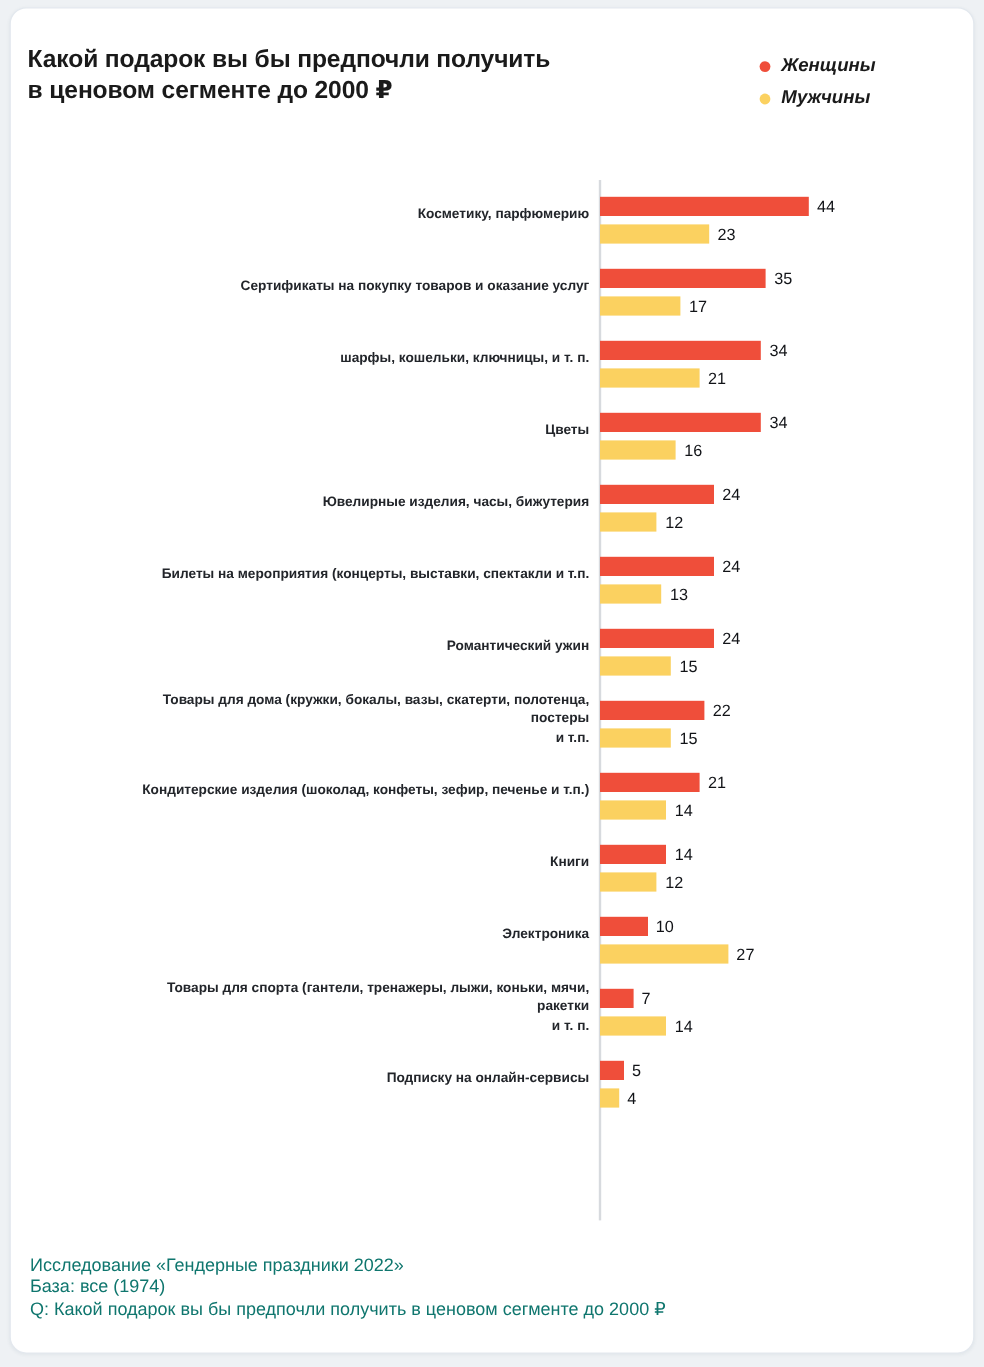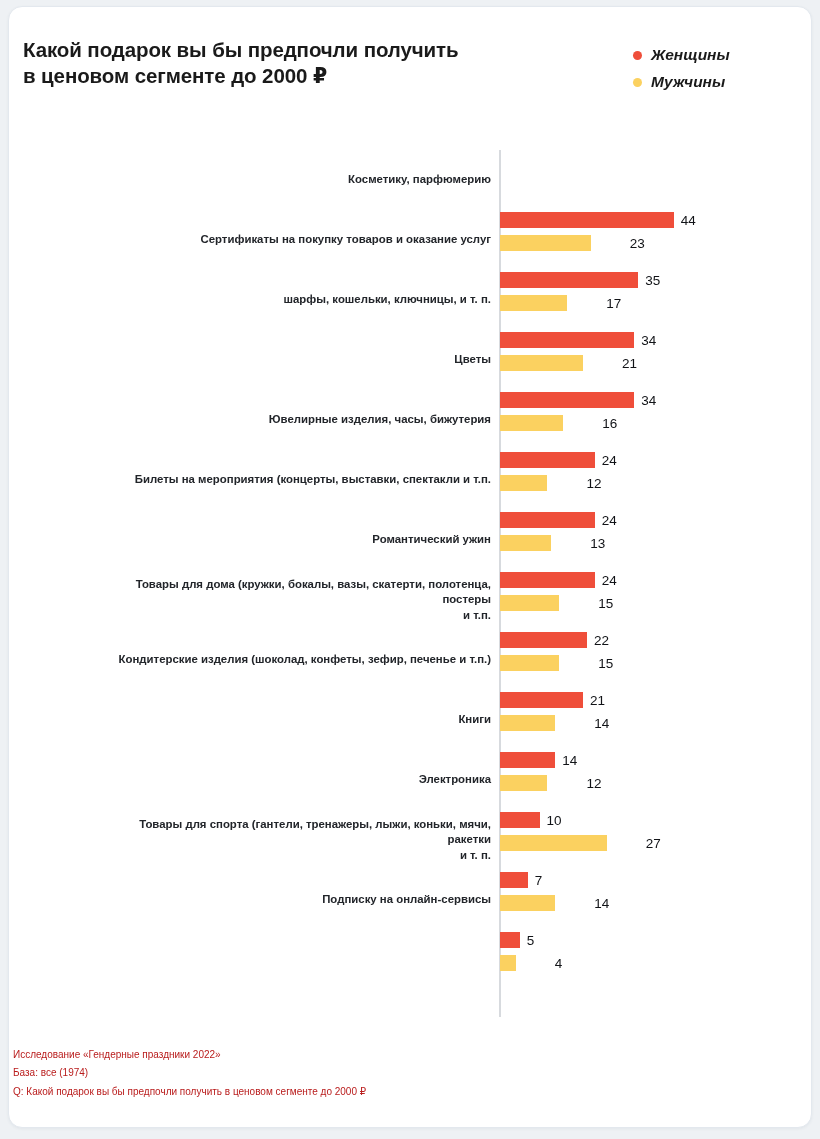--- a/index.html
+++ b/index.html
@@ -124,46 +124,45 @@
     top: 0;
     height: 60px;
     width: 313px;
   }
   .bar-wrap {
     position: absolute;
     left: 0;
     display: flex;
     align-items: center;
     height: 16px;
-    margin-top: 48px;
   }
   .bar-wrap.w { top: 14px; }
-  .bar-wrap.m { top: 37px; gap: 32px; }
+  .bar-wrap.m { top: 37px; }
   .bar {
     height: 16px;
     flex: 0 0 auto;
   }
   .bar.women { background: #ef4e3a; }
   .bar.men   { background: #fbd160; }
   .bar-value {
     font-size: 13.5px;
     color: #111317;
     margin-left: 7px;
     white-space: nowrap;
   }
 
   
   .footer {
     position: absolute;
-    left: 4px;
+    left: 16px;
     bottom: 26px;
     width: 760px;
-    font-size: 10px;
+    font-size: 15px;
     line-height: 18.5px;
-    color: #b91c1c;
+    color: #0f766e;
   }
   .footer div { white-space: nowrap; }
 </style>
 </head>
 <body>
 
 <div class="card">
 
   <div class="header">
     <div class="title">

